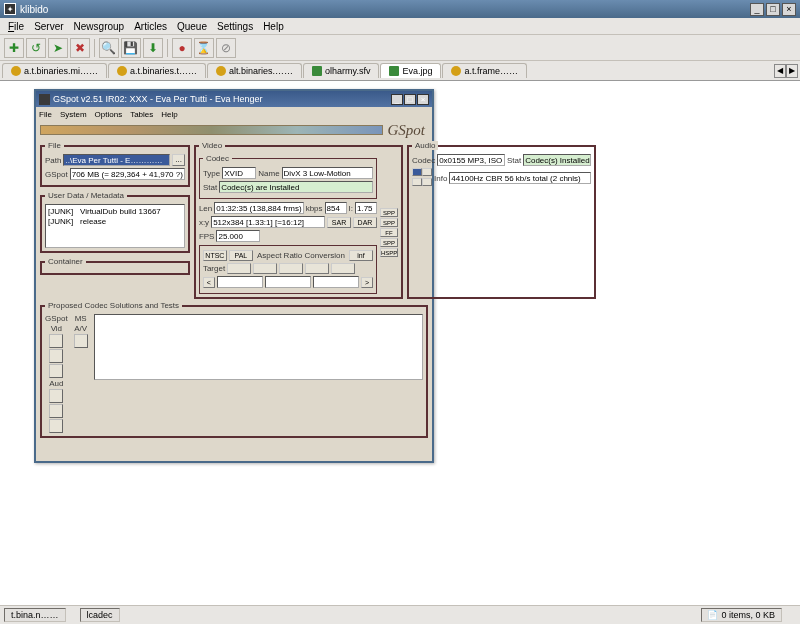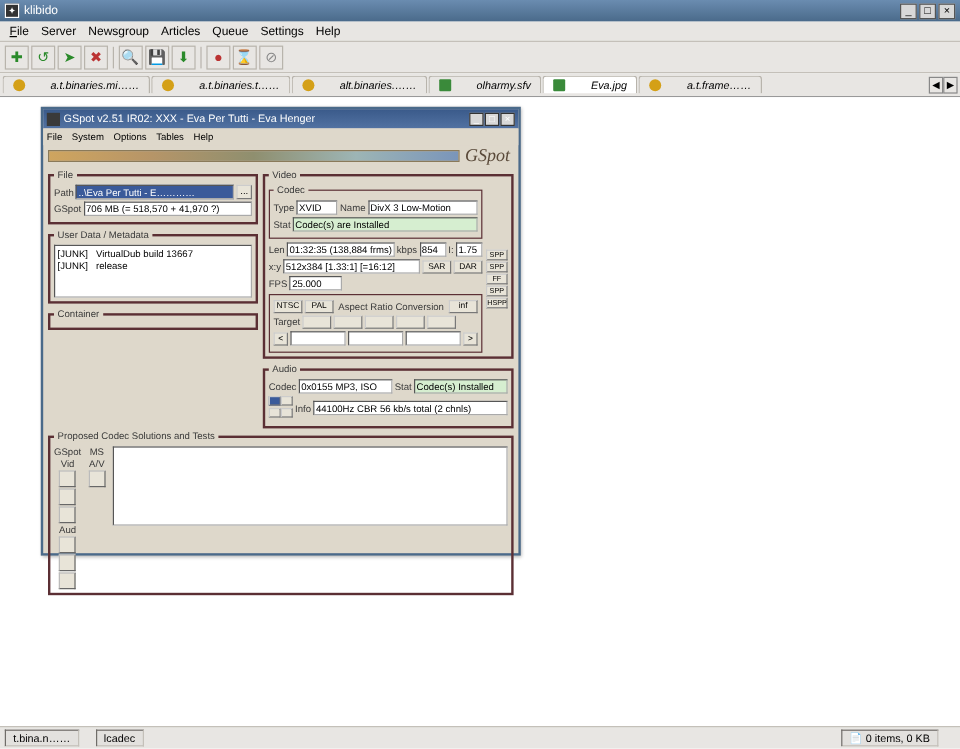--- a/index.html
+++ b/index.html
@@ -37,21 +37,21 @@
 }
 .kl-tsep { width: 1px; height: 18px; background: #b8b4ac; margin: 0 2px; }
 
 .kl-tabbar {
   height: 20px; background: #e8e6e3; display: flex; align-items: center; padding: 0 2px;
   border-bottom: 1px solid #999;
 }
 .kl-tab {
   padding: 2px 8px; font-size: 9px; background: #e8e6e3; border: 1px solid #b8b4ac;
   border-bottom: none; border-radius: 3px 3px 0 0; margin-right: 1px; cursor: pointer;
-  display: flex; align-items: flex-end; gap: 21px; white-space: nowrap; font-style: italic;
+  display: flex; align-items: flex-end; gap: 3px; white-space: nowrap;
 }
 .kl-tab.active { background: #fff; }
 .kl-tab .tabicon { width: 10px; height: 10px; display: inline-block; }
 .kl-tab .tabicon.yel { background: #d4a017; border-radius: 50%; }
 .kl-tab .tabicon.grn { background: #3a8a3a; border-radius: 1px; }
 .kl-tab-container { display: flex; flex: 1; overflow: hidden; }
 .kl-tabnav {
   display: flex; align-items: center; margin-left: auto;
 }
 .kl-tabnav-btn {
@@ -95,21 +95,21 @@
 .gs-menuitem { cursor: pointer; }
 
 .gs-brandrow {
   height: 18px; display: flex; align-items: center; padding: 0 4px; gap: 2px;
 }
 .gs-gradient { flex: 1; height: 10px; background: linear-gradient(to right, #cfa55f, #b69568, #8f8f6f, #9db5b5, #7a95ba); border: 1px solid #8a7a5a; }
 .gs-logo { font-family: "Brush Script MT", cursive; font-size: 15px; color: #5a4a3a; font-style: italic; padding: 0 3px; }
 
 .gs-body { padding: 2px 4px; display: flex; gap: 4px; font-size: 8px; }
 .gs-left { width: 182px; display: flex; flex-direction: column; gap: 4px; }
-.gs-right { flex: 1; display: flex; flex-direction: column; gap: 4px; }
+.gs-right { flex: 1; display: flex; flex-direction: row; gap: 4px; }
 
 fieldset.gs-group {
   border: 2px solid #5b2f34; padding: 4px 3px 3px 3px; position: relative;
 }
 fieldset.gs-group > legend {
   font-size: 8px; padding: 0 3px; color: #3a3a3a; background: #ded8cb;
 }
 
 .gs-row { display: flex; align-items: center; gap: 2px; margin-bottom: 2px; }
 .gs-lbl { font-size: 8px; color: #3a3a3a; white-space: nowrap; }
@@ -246,21 +246,21 @@
       <div class="gs-left">
         <fieldset class="gs-group">
           <legend>File</legend>
           <div class="gs-row">
             <span class="gs-lbl">Path</span>
             <div class="gs-field blue" style="flex:1">..\Eva Per Tutti - E…………</div>
             <button class="gs-btn">...</button>
           </div>
           <div class="gs-row">
             <span class="gs-lbl">GSpot</span>
-            <div class="gs-field" style="flex:1">706 MB (= 518,570 + 41,970 ?)</div>
+            <div class="gs-field" style="flex:1">706 MB (= 829,364 + 41,970 ?)</div>
           </div>
         </fieldset>
 
         <fieldset class="gs-group">
           <legend>User Data / Metadata</legend>
           <div class="gs-box" style="height:44px;white-space:pre;">[JUNK]   VirtualDub build 13667
 [JUNK]   release</div>
         </fieldset>
 
         <fieldset class="gs-group">

